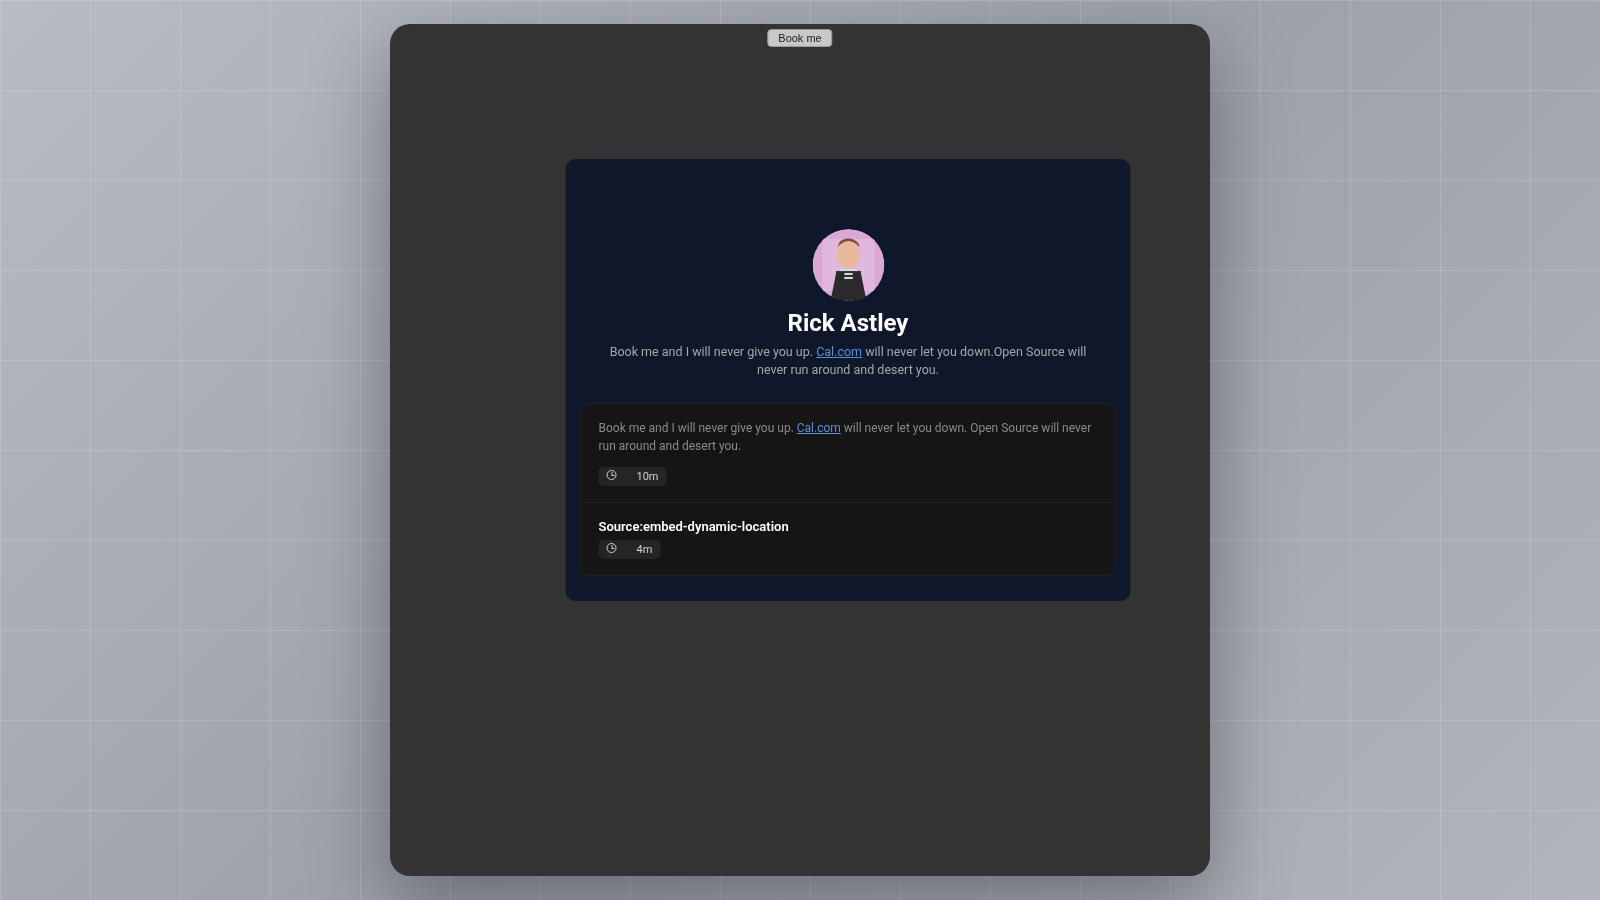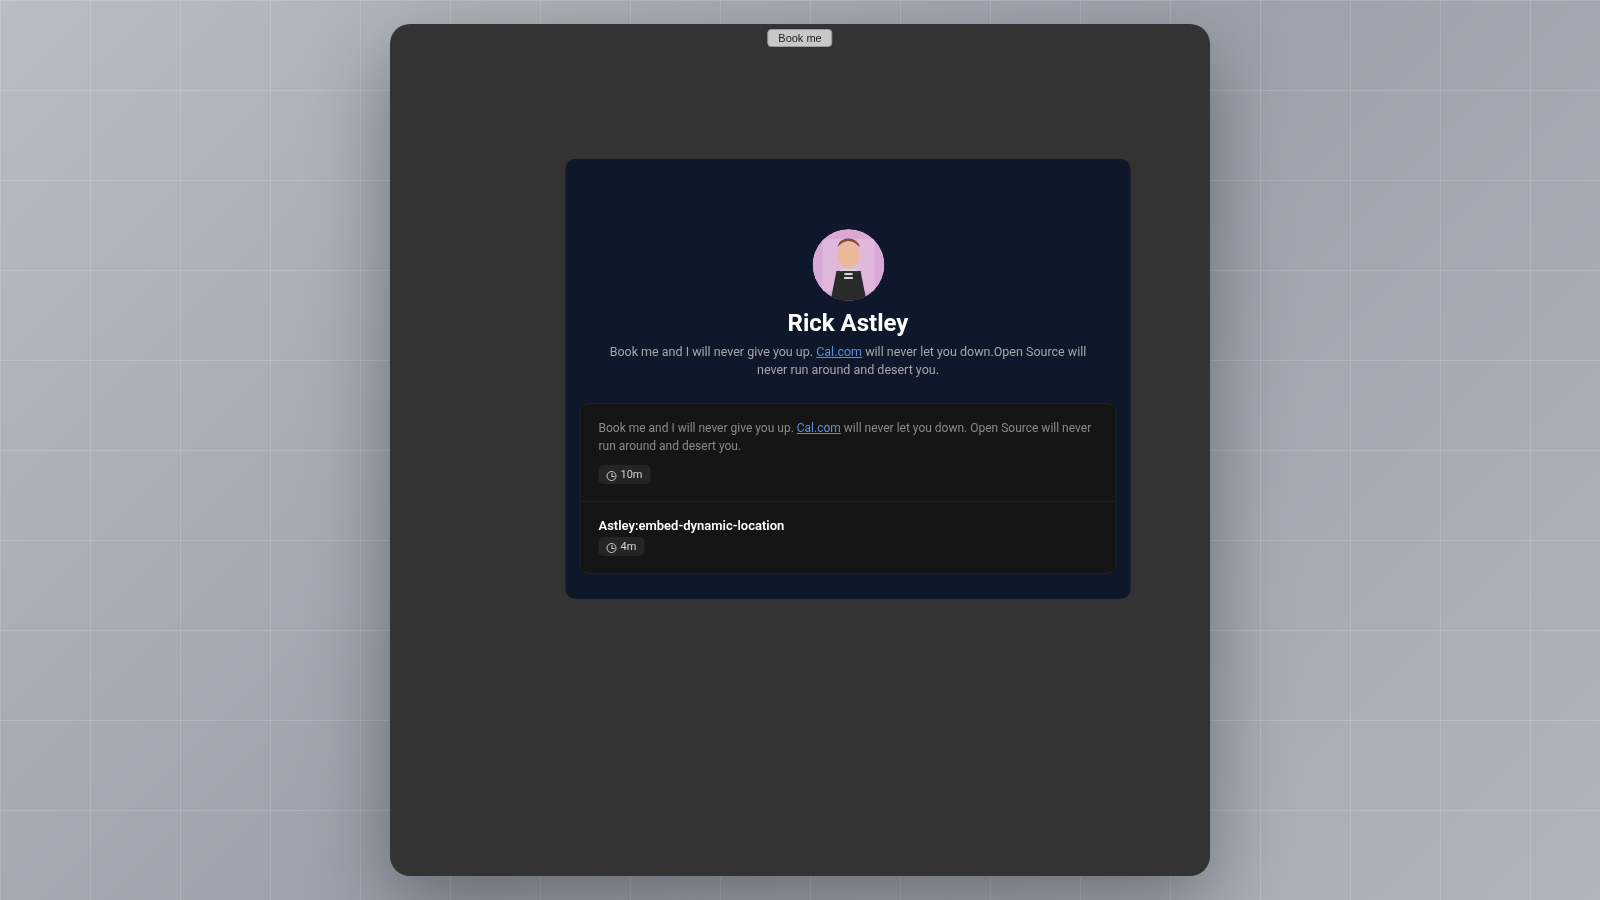--- a/index.html
+++ b/index.html
@@ -73,22 +73,22 @@
       border: 1px solid #222;
       border-radius: 10px;
       overflow: hidden;
     }
     .event-item { padding: 16px 18px; }
     .event-item + .event-item { border-top: 1px solid #222; }
     .event-title { color: #fff; font-size: 13px; font-weight: 600; margin-bottom: 4px; }
     .event-desc { color: #8a8a8a; font-size: 12px; line-height: 1.45; margin-bottom: 10px; }
     .pill {
       display: inline-flex;
-      align-items: flex-end;
-      gap: 4px;
+      align-items: flex-start;
+      gap: 20px;
       background: #252525;
       border-radius: 5px;
       padding: 3px 8px;
       font-size: 11px;
       color: #d0d0d0;
     }
     .clock-icon {
       width: 10px;
       height: 10px;
       border: 1.3px solid #d0d0d0;
@@ -157,21 +157,21 @@
         <div class="event-desc">
           <span>Book me and I will never give you up. </span><a class="link">Cal.com</a><span> will never let you down. Open Source will never run around and desert you.</span>
         </div>
         <span class="pill">
           <span class="clock-icon"></span>
           <span>10m</span>
         </span>
       </div>
 
       <div class="event-item">
-        <div class="event-title">Astley:embed-dynamic-location</div>
+        <div class="event-title">Source:embed-dynamic-location</div>
         <span class="pill">
           <span class="clock-icon"></span>
           <span>4m</span>
         </span>
       </div>
 
     </div>
   </div>
 </div>
 

